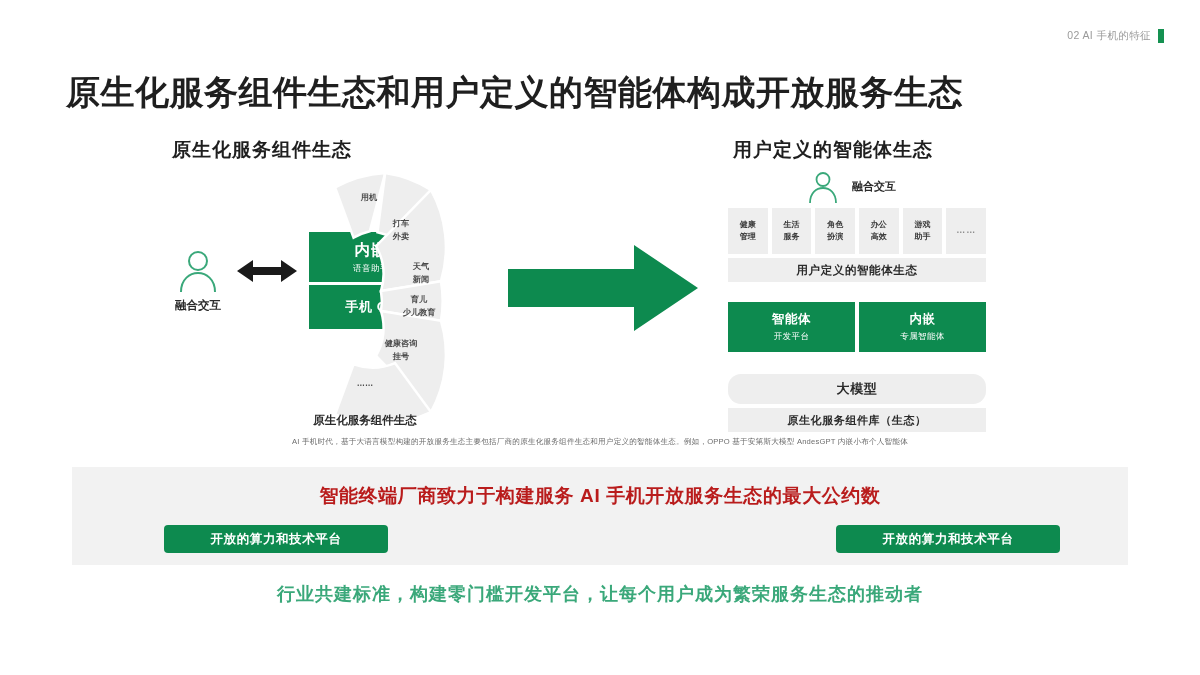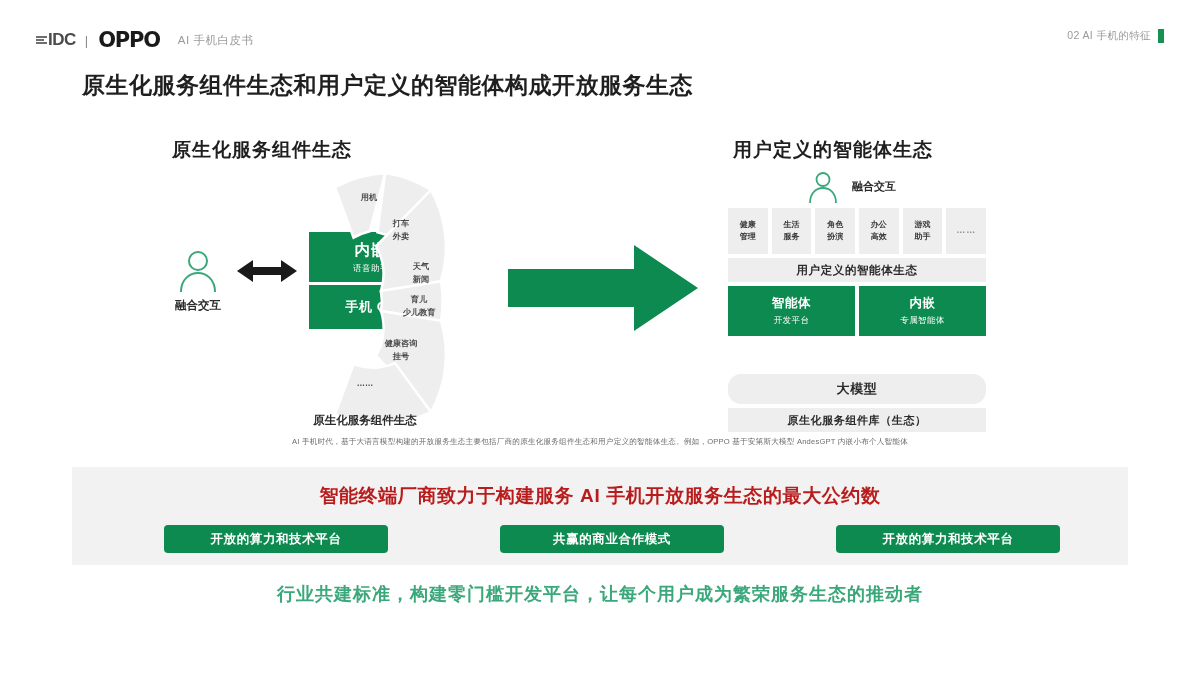--- a/index.html
+++ b/index.html
@@ -21,21 +21,21 @@
   .idc-mark i:nth-child(2){top:5px;width:8px;}
   .idc-mark i:nth-child(3){top:8px;width:11px;}
   .hdr-sep{color:#8a8a8a;font-size:13px;margin:0 2px 0 1px;}
   .oppo{font-size:21px;font-weight:700;letter-spacing:-1.2px;color:#1a1a1a;font-family:"DejaVu Sans",sans-serif;}
   .hdr-sub{margin-left:10px;font-size:11.5px;color:#9a9a9a;letter-spacing:.5px;}
   .hdr-right{position:absolute;right:36px;top:29px;display:flex;align-items:center;gap:7px;}
   .hdr-right-txt{font-size:10.5px;color:#9a9a9a;letter-spacing:.4px;}
   .hdr-chip{width:6px;height:14px;background:#159151;display:block;}
 
   
-  .title{position:absolute;left:82px;top:70px;font-size:23px;font-weight:700;color:#1f1f1f;letter-spacing:.5px;}
+  .title{position:absolute;left:66px;top:70px;font-size:34px;font-weight:700;color:#1f1f1f;letter-spacing:.5px;}
 
   
   .sec-h{position:absolute;font-size:19px;font-weight:700;color:#1f1f1f;letter-spacing:1px;}
   .sec-h.left{left:172px;top:137px;}
   .sec-h.right{left:733px;top:137px;}
 
   
   .ldiag{position:absolute;left:70px;top:170px;width:420px;height:270px;}
   .person{position:absolute;left:105px;top:78px;width:46px;height:46px;}
   .person-lbl{position:absolute;left:88px;top:128px;width:80px;text-align:center;font-size:11.5px;font-weight:700;color:#2b2b2b;}
@@ -59,21 +59,21 @@
   .r-person-lbl{position:absolute;left:124px;top:9px;font-size:11px;font-weight:700;color:#2b2b2b;}
   .r-cells{position:absolute;left:0;top:38px;width:258px;height:46px;display:flex;gap:4px;border-radius:8px;}
   .r-cell{flex:1;background:#eeeeee;display:flex;flex-direction:column;align-items:center;justify-content:center;
           font-size:8px;font-weight:700;color:#3a3a3a;line-height:1.5;}
   .r-cell.dots{font-size:9px;color:#8d8d8d;letter-spacing:1px;}
   .r-bar{position:absolute;left:0;width:258px;background:#eeeeee;display:flex;align-items:center;justify-content:center;
          font-size:11.5px;font-weight:700;color:#2b2b2b;letter-spacing:.6px;}
   .r-bar.b1{top:88px;height:24px;}
   .r-bar.b5{top:204px;height:30px;font-size:13px;border-radius:13px;}
   .r-bar.b6{top:238px;height:24px;font-size:11px;}
-  .r-green-row{position:absolute;left:0;top:116px;width:258px;height:50px;display:flex;gap:4px;}
+  .r-green-row{position:absolute;left:0;top:132px;width:258px;height:50px;display:flex;gap:4px;}
   .r-green{flex:1;background:#0d8a4f;color:#fff;display:flex;flex-direction:column;align-items:center;justify-content:center;}
   .rg-t1{font-size:12.5px;font-weight:700;letter-spacing:.6px;}
   .rg-t2{font-size:8.5px;margin-top:3px;letter-spacing:.4px;}
   .r-aibar{position:absolute;left:0;top:170px;width:258px;height:20px;background:#0d8a4f;color:#fff;
            display:flex;align-items:center;justify-content:center;font-size:10px;font-weight:700;letter-spacing:.4px;}
 
   
   .caption{position:absolute;left:180px;top:437px;width:840px;text-align:center;font-size:7.6px;color:#6d6d6d;letter-spacing:.2px;}
 
   
@@ -83,33 +83,20 @@
   .pill{width:224px;height:28px;background:#0d8a4f;border-radius:4px;color:#fff;
         display:flex;align-items:center;justify-content:center;font-size:12.5px;font-weight:700;letter-spacing:.6px;}
   .footline{position:absolute;left:0;top:582px;width:1200px;text-align:center;font-size:18px;font-weight:700;color:#3aa87a;letter-spacing:1px;}
 </style>
 </head>
 <body>
 
 <div class="slide">
 
   <div class="hdr">
-    <div class="hdr-left">
-      <span class="idc">
-        <span class="idc-mark">
-            <i></i>
-            <i></i>
-            <i></i>
-          </span>
-          <span>IDC</span>
-      </span>
-      <span class="hdr-sep">|</span>
-      <span class="oppo">OPPO</span>
-      <span class="hdr-sub">AI 手机白皮书</span>
-    </div>
     <div class="hdr-right">
       <span class="hdr-right-txt">02 AI 手机的特征</span>
       <span class="hdr-chip"></span>
     </div>
   </div>
 
   <div class="title">原生化服务组件生态和用户定义的智能体构成开放服务生态</div>
 
   <div class="sec-h left">原生化服务组件生态</div>
 
@@ -215,20 +202,19 @@
     <div class="r-bar b5">大模型</div>
     <div class="r-bar b6">原生化服务组件库（生态）</div>
   </div>
 
   <div class="caption">AI 手机时代，基于大语言模型构建的开放服务生态主要包括厂商的原生化服务组件生态和用户定义的智能体生态。例如，OPPO 基于安第斯大模型 AndesGPT 内嵌小布个人智能体</div>
 
   <div class="panel">
     <div class="panel-title">智能终端厂商致力于构建服务 AI 手机开放服务生态的最大公约数</div>
     <div class="pills">
       <div class="pill">开放的算力和技术平台</div>
-      <div class="pill">共赢的商业合作模式</div>
       <div class="pill">开放的算力和技术平台</div>
     </div>
   </div>
 
   <div class="footline">行业共建标准，构建零门槛开发平台，让每个用户成为繁荣服务生态的推动者</div>
 
 </div>
 
 </body></html>

